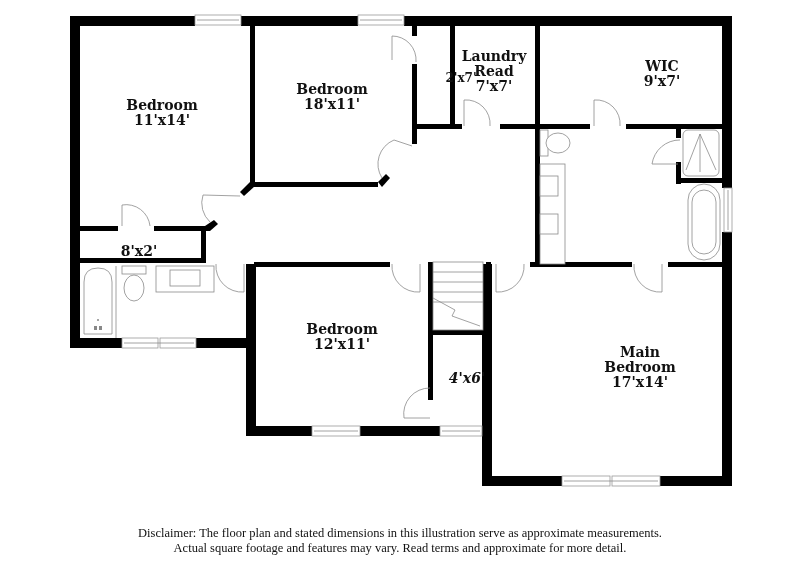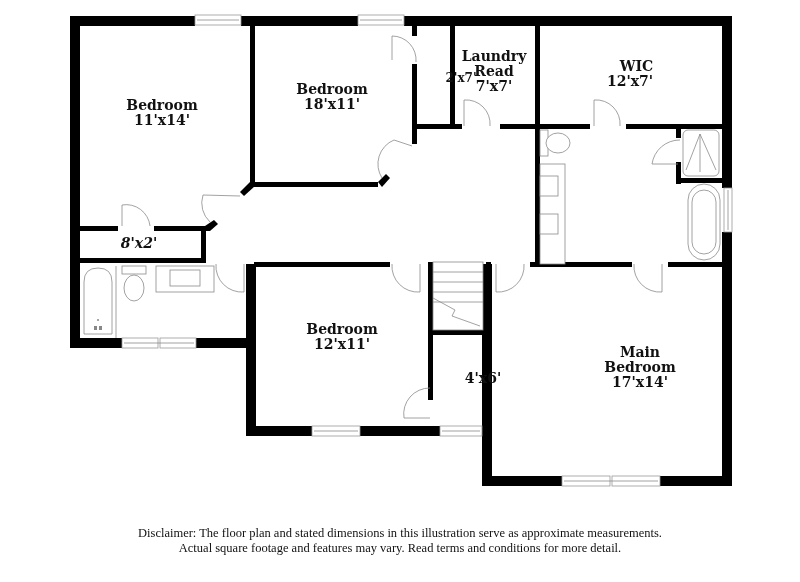--- a/index.html
+++ b/index.html
@@ -188,36 +188,36 @@
   <span>18'x11'</span>
 </div>
 <div class="room-label small" style="left:433px; top:72px;margin-left:28px;">
   <span>2'x7'</span>
 </div>
 <div class="room-label" style="left:494px; top:49px;">
   <span>Laundry</span>
   <span>Read</span>
   <span>7'x7'</span>
 </div>
-<div class="room-label" style="left:630px; top:59px;text-align:right;">
+<div class="room-label" style="left:662px; top:59px;">
   <span>WIC</span>
-  <span>12'x7'</span>
-</div>
-<div class="room-label" style="left:139px; top:236px;font-style:italic;">
+  <span>9'x7'</span>
+</div>
+<div class="room-label" style="left:139px; top:244px;">
   <span>8'x2'</span>
 </div>
 <div class="room-label" style="left:342px; top:322px;">
   <span>Bedroom</span>
   <span>12'x11'</span>
 </div>
-<div class="room-label" style="left:483px; top:371px;">
+<div class="room-label" style="left:467px; top:371px;font-style:italic;">
   <span>4'x6'</span>
 </div>
 <div class="room-label" style="left:615px; top:345px;margin-left:25px;">
   <span>Main</span>
   <span>Bedroom</span>
   <span>17'x14'</span>
 </div>
 
 <div class="disclaimer">
   <span>Disclaimer: The floor plan and stated dimensions in this illustration serve as approximate measurements.</span>
-  <span>Actual square footage and features may vary. Read terms and conditions for more detail.</span>
+  <span>Actual square footage and features may vary. Read terms and approximate for more detail.</span>
 </div>
 
 </body></html>

